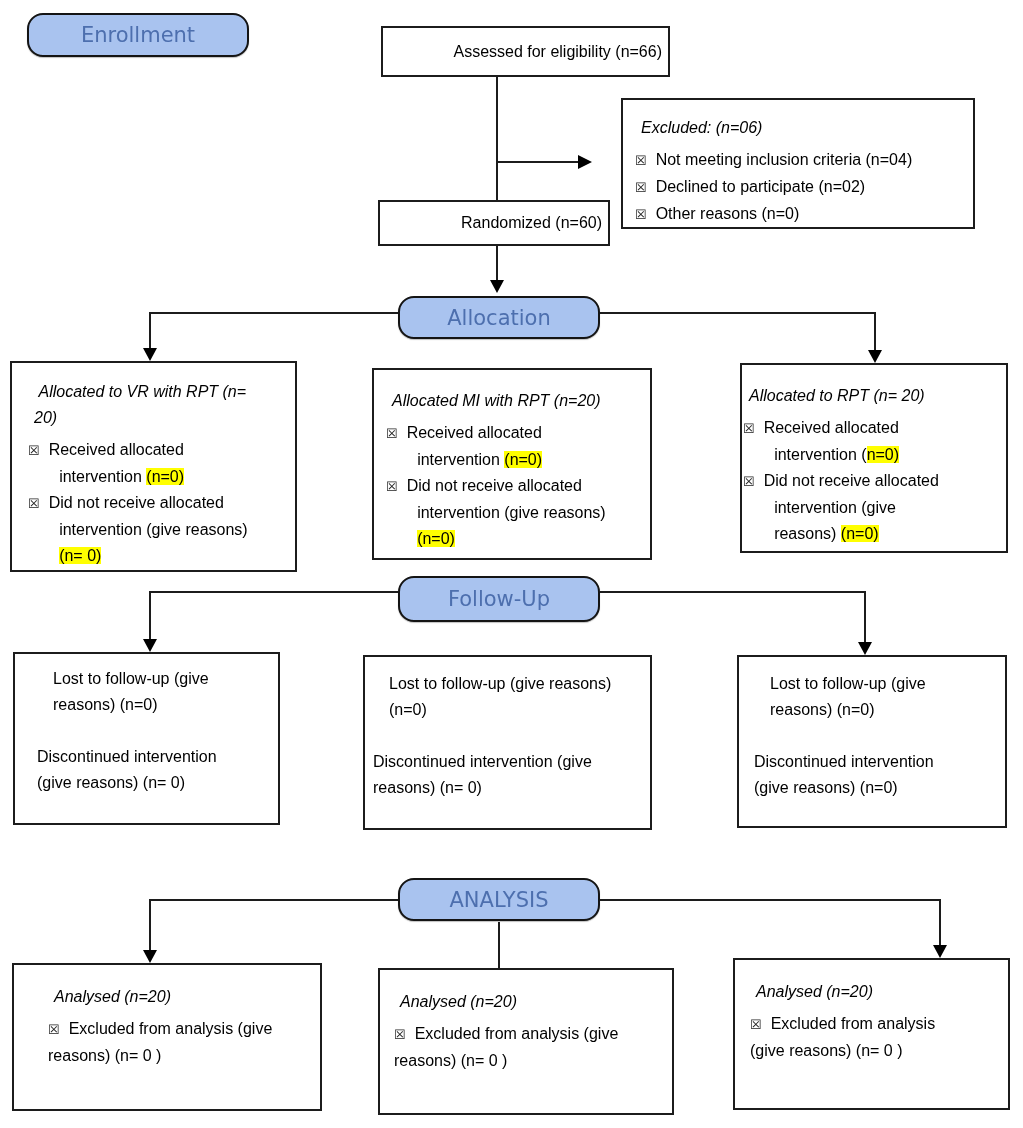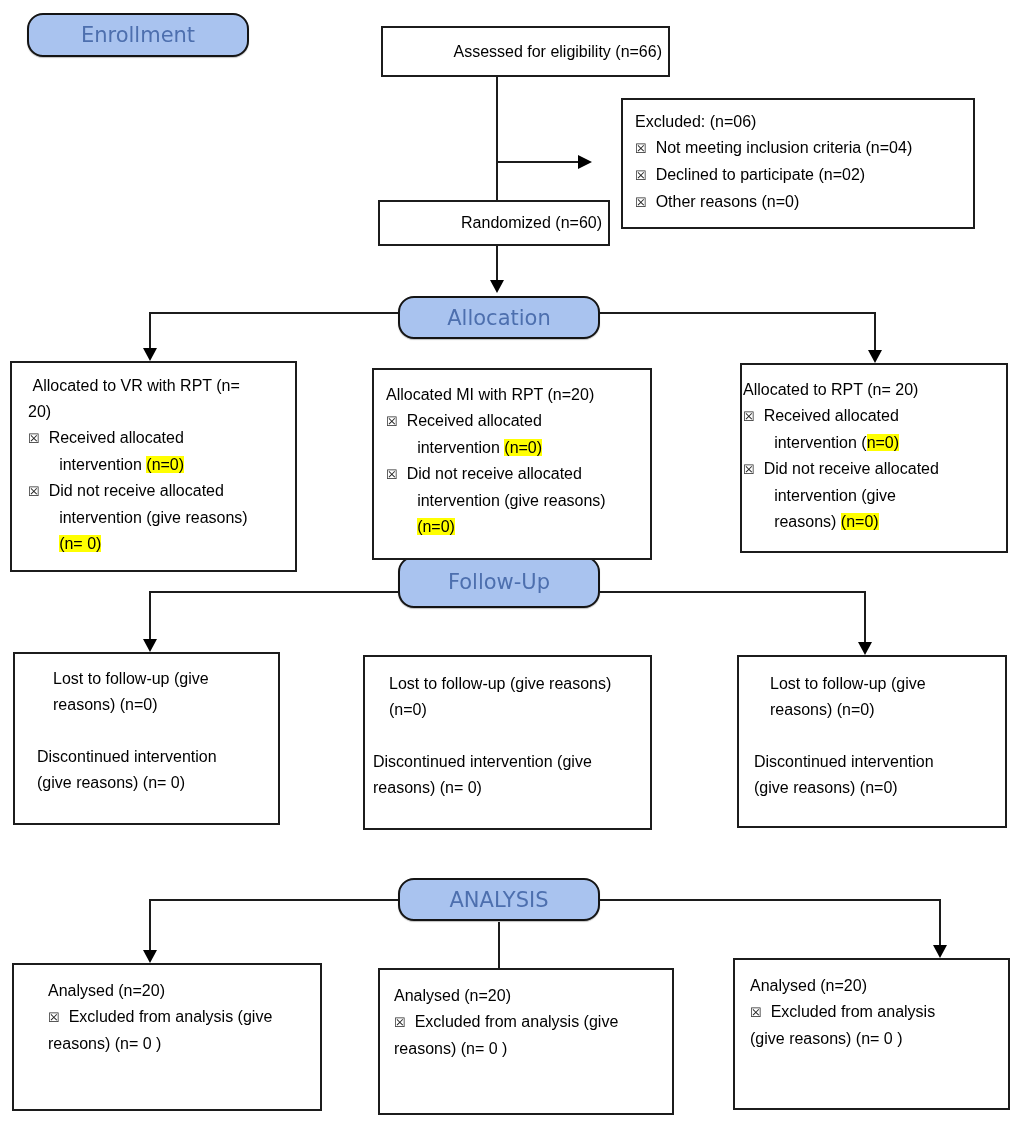--- a/index.html
+++ b/index.html
@@ -17,21 +17,21 @@
   .pill {
     position:absolute; background:#a9c3ef; border:2px solid #141414; border-radius:16px;
     display:flex; align-items:center; justify-content:center;
     font-family:"DejaVu Sans", sans-serif; font-size:21px; color:#4d6fae;
     box-shadow:0 1px 1px rgba(0,0,0,0.25);
   }
   .pw { white-space:pre-wrap; }
   .glyph { font-size:13px; margin-right:9px; color:#222; }
   .hl { background:#ffff00; }
   .para { margin:0 0 26px 16px; }
-  .t { margin:0; }
+  .t { margin:6px;font-style:italic; }
 </style>
 </head>
 <body>
 
 <div class="canvas">
 
   <svg class="connectors" width="1023" height="1128" viewBox="0 0 1023 1128">
     <g stroke="#1c1c1c" stroke-width="2" fill="none">
       <line x1="497" y1="77" x2="497" y2="200"></line>
       <line x1="497" y1="162" x2="580" y2="162"></line>
@@ -51,21 +51,21 @@
       <polygon points="875,363 868,350 882,350"></polygon>
       <polygon points="150,652 143,639 157,639"></polygon>
       <polygon points="865,655 858,642 872,642"></polygon>
       <polygon points="150,963 143,950 157,950"></polygon>
       <polygon points="940,958 933,945 947,945"></polygon>
     </g>
   </svg>
 
   <div class="pill" style="left:27px;top:13px;width:222px;height:44px">Enrollment</div>
   <div class="pill" style="left:398px;top:296px;width:202px;height:43px">Allocation</div>
-  <div class="pill" style="left:398px;top:556px;width:202px;height:52px">Follow-Up</div>
+  <div class="pill" style="left:398px;top:576px;width:202px;height:46px">Follow-Up</div>
   <div class="pill" style="left:398px;top:878px;width:202px;height:43px">ANALYSIS</div>
 
   <div class="box center" style="left:381px;top:26px;width:289px;height:51px">
     <span>Assessed for eligibility (n=66)</span>
   </div>
 
   <div class="box" style="left:621px;top:98px;width:354px;height:131px;padding:9px 12px">
     <div class="t">Excluded: (n=06)</div>
     <div>
       <span class="glyph">☒</span><span class="pw">Not meeting inclusion criteria (n=04)</span>

